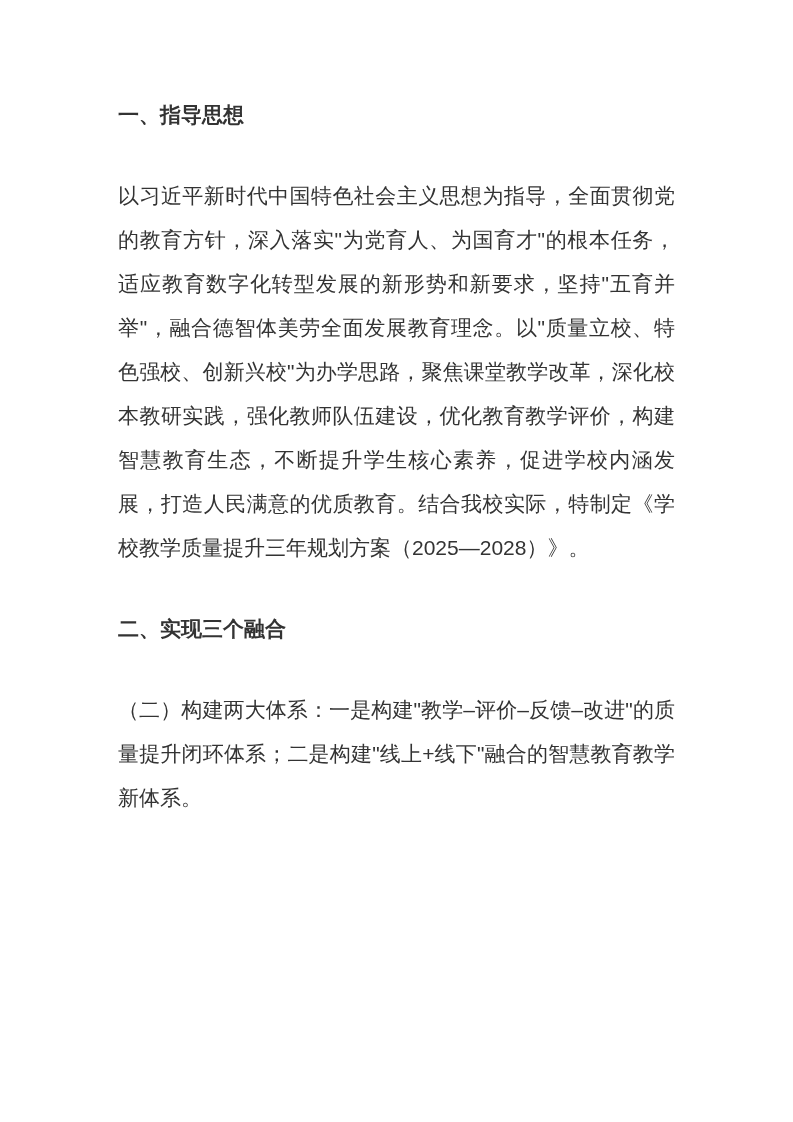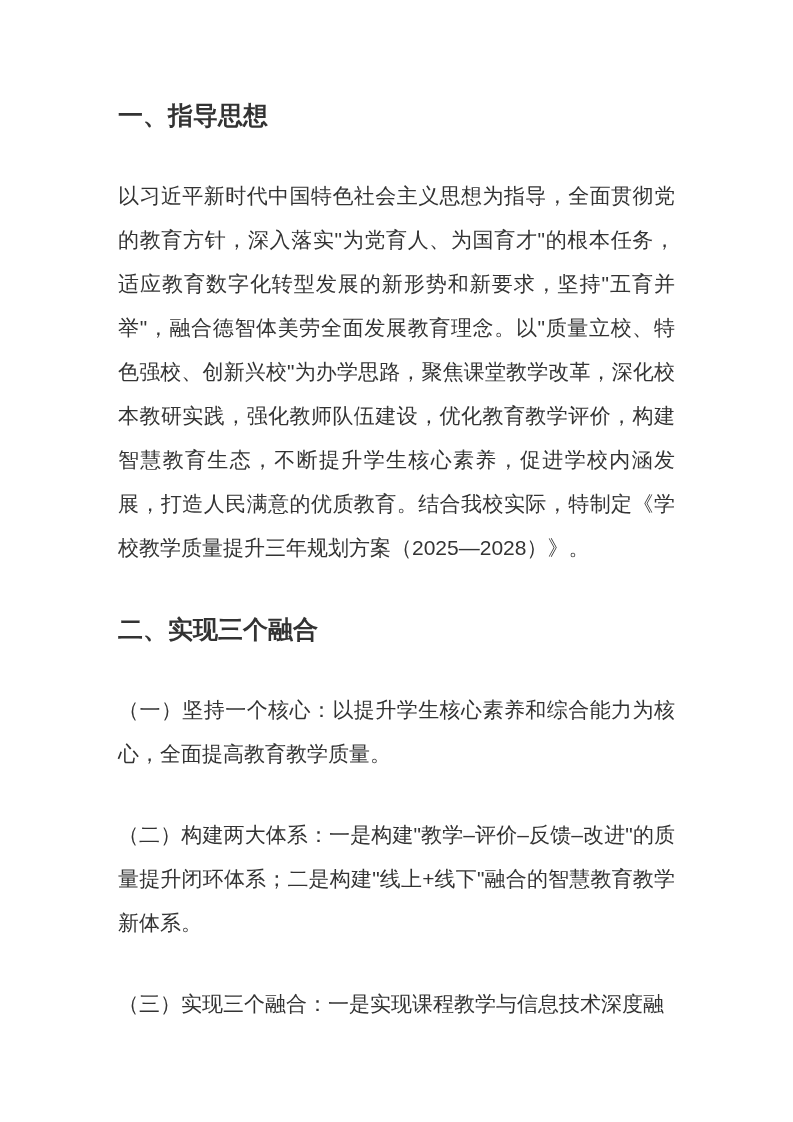--- a/index.html
+++ b/index.html
@@ -12,21 +12,21 @@
     width: 793px;
     height: 1122px;
     box-sizing: border-box;
     background: #ffffff;
     padding: 93px 118px 0 118px;
     overflow: hidden;
     font-family: "Liberation Sans", "DejaVu Sans", sans-serif;
     color: #333333;
   }
   .doc-heading {
-    font-size: 25px;
+    font-size: 21px;
     font-weight: 700;
     line-height: 44px;
     margin: 0 0 37px 0;
     text-align: left;
   }
   .doc-paragraph {
     font-size: 21px;
     font-weight: 400;
     line-height: 44px;
     margin: 0 0 37px 0;
@@ -38,18 +38,16 @@
 </head>
 <body>
 
 <div class="page">
   <h3 class="doc-heading">一、指导思想</h3>
 
   <p class="doc-paragraph">以习近平新时代中国特色社会主义思想为指导，全面贯彻党的教育方针，深入落实"为党育人、为国育才"的根本任务，适应教育数字化转型发展的新形势和新要求，坚持"五育并举"，融合德智体美劳全面发展教育理念。以"质量立校、特色强校、创新兴校"为办学思路，聚焦课堂教学改革，深化校本教研实践，强化教师队伍建设，优化教育教学评价，构建智慧教育生态，不断提升学生核心素养，促进学校内涵发展，打造人民满意的优质教育。结合我校实际，特制定《学校教学质量提升三年规划方案（2025—2028）》。</p>
 
   <h3 class="doc-heading">二、实现三个融合</h3>
 
-  <p class="doc-paragraph">（一）坚持一个核心：以提升学生核心素养和综合能力为核心，全面提高教育教学质量。</p>
 
   <p class="doc-paragraph">（二）构建两大体系：一是构建"教学–评价–反馈–改进"的质量提升闭环体系；二是构建"线上+线下"融合的智慧教育教学新体系。</p>
 
-  <p class="doc-paragraph">（三）实现三个融合：一是实现课程教学与信息技术深度融</p>
 </div>
 
 </body></html>

